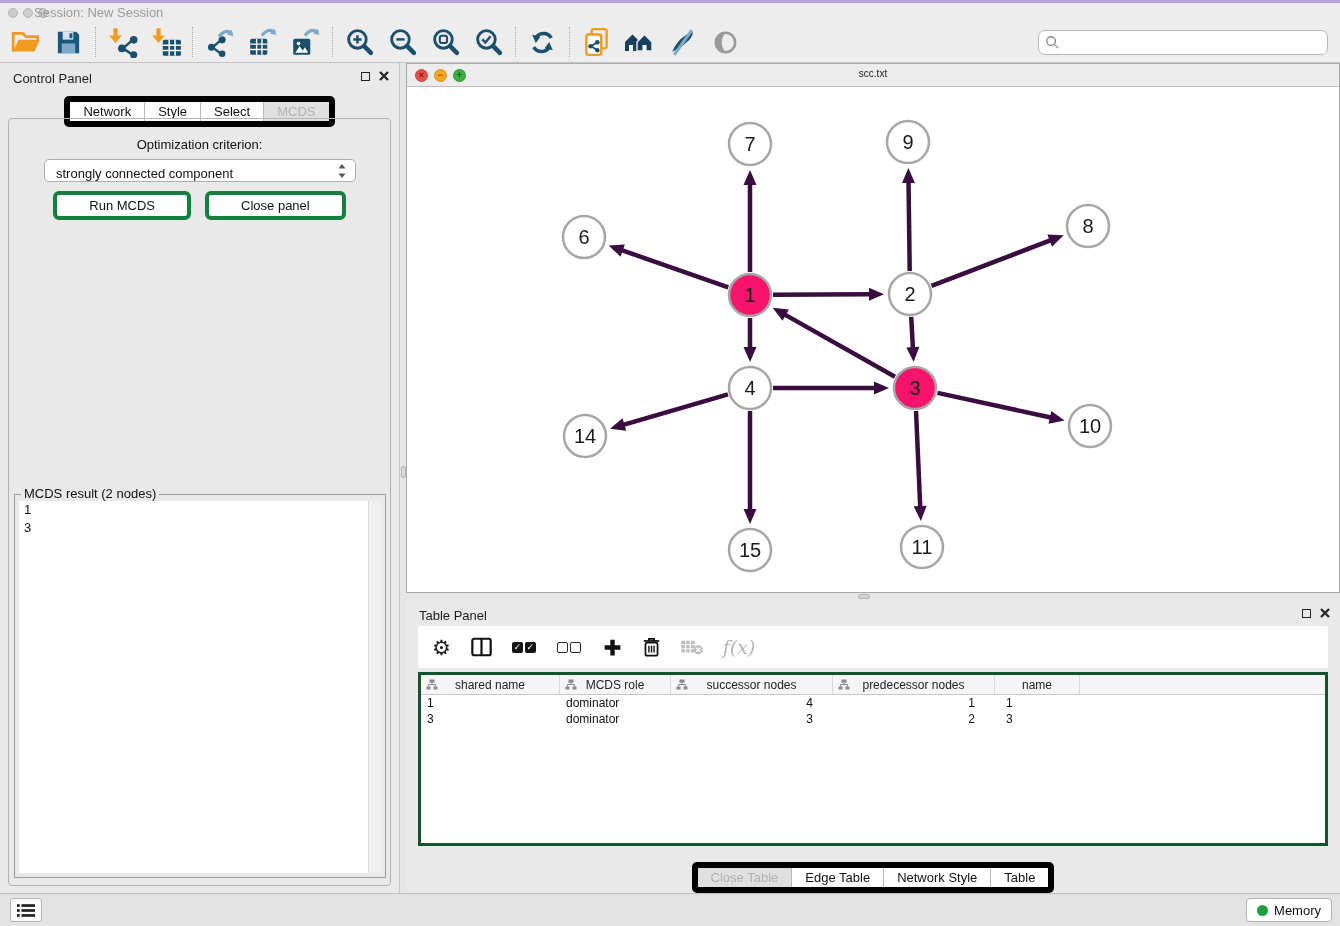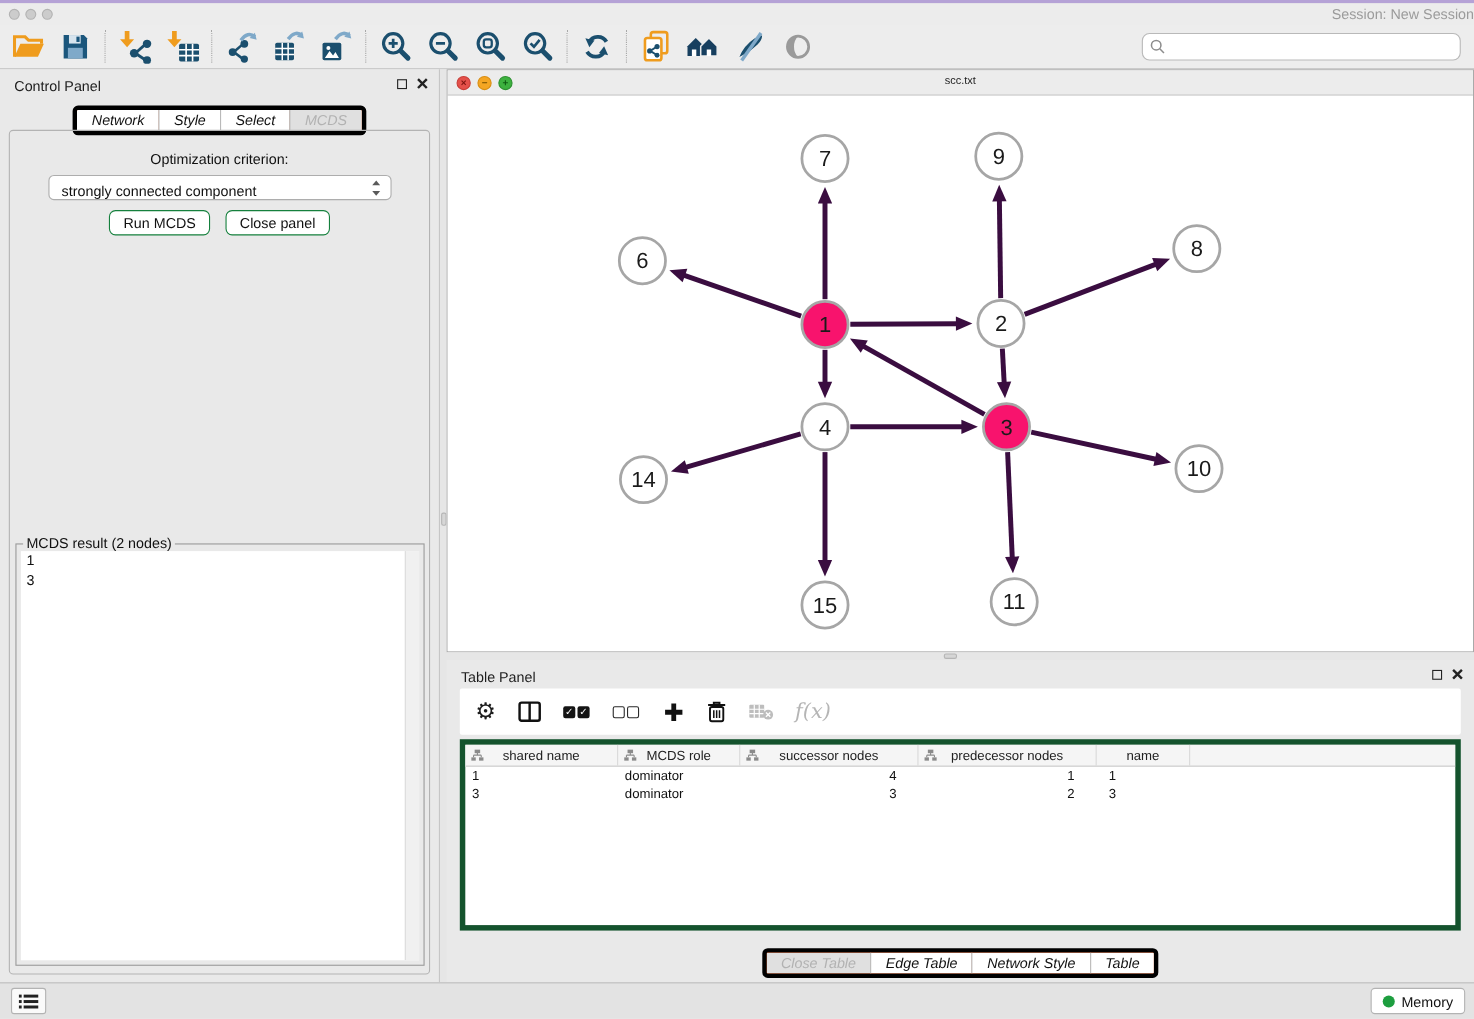--- a/index.html
+++ b/index.html
@@ -4,50 +4,50 @@
 <style>
   * { margin:0; padding:0; box-sizing:border-box; }
   html,body { width:1340px; height:926px; }
   body { font-family:"Liberation Sans", sans-serif; background:#e6e6e6; position:relative; overflow:hidden; }
 
   
   .top-strip { position:absolute; left:0; top:0; width:1340px; height:3px; background:#b5a2d6; }
   .titlebar { position:absolute; left:0; top:3px; width:1340px; height:19px; background:#ececec; display:flex; align-items:center; }
   .tl-group { display:flex; gap:5px; margin-left:8px; }
   .tl { width:10px; height:10px; border-radius:50%; background:#cccccc; border:1px solid #b3b3b3; }
-  .win-title { position:absolute; left:0; right:0; text-align:right; color:#9b9b9b; font-size:13px; }
+  .win-title { position:absolute; left:0; right:0; text-align:left; color:#9b9b9b; font-size:13px;padding-left:34px; }
 
   
   .toolbar { position:absolute; left:0; top:22px; width:1340px; height:41px; background:#ededed; border-bottom:1px solid #c3c3c3; display:flex; align-items:center; padding-left:4px; }
   .tb-btn { width:43px; height:38px; display:flex; align-items:center; justify-content:center; }
   .tb-sep { width:1px; height:30px; border-left:1px dotted #a8a8a8; margin:0 5px; }
   .search-wrap { margin-left:auto; margin-right:12px; position:relative; }
   .search-wrap input { width:290px; height:25px; border:1px solid #b9b9b9; border-radius:7px; background:#ffffff; padding-left:26px; font-size:13px; outline:none; }
   .search-glass { position:absolute; left:7px; top:5px; }
 
   
   .control-panel { position:absolute; left:0; top:63px; width:400px; height:830px; background:#e9e9e9; border-right:1px solid #c6c6c6; }
   .panel-head { position:absolute; left:0; top:0; width:100%; height:30px;padding-left:26px; }
   .panel-title { position:absolute; left:13px; top:8px; font-size:13px; color:#1d1d1d; }
   .panel-ctrls { position:absolute; right:10px; top:8px; display:flex; gap:9px; align-items:center; }
   .float-box { width:9px; height:9px; border:1.6px solid #222; display:inline-block; }
 
   .tabbar { position:absolute; width:100%; display:flex; justify-content:center; }
   .cp-tabs { top:33px; }
-  .seg { display:inline-flex; border:4px solid #000000; border-radius:5px; overflow:hidden; background:#c2410c;font-style:italic; }
+  .seg { display:inline-flex; border:6px solid #000000; border-radius:5px; overflow:hidden; background:#0f172a; }
   .seg .tab { padding:2px 13px; font-size:13px; color:#111; background:#fff; border-left:1px solid #b9b9b9; cursor:default; }
   .seg .tab:first-child { border-left:none; }
   .seg .tab.active-dim { background:#e0e0e0; color:#b2b2b2; }
 
   .cp-frame { position:absolute; left:8px; right:8px; top:55px; bottom:7px; border:1px solid #b3b3b3; border-radius:4px; }
   .opt-label { position:absolute; left:0; width:100%; top:74px; text-align:center; font-size:13px; color:#111; }
   .dropdown { position:absolute; left:44px; top:96px; width:312px; height:23px; background:#fff; border:1px solid #adadad; border-radius:5px; display:flex; align-items:flex-end; font-size:13px; color:#111; padding-left:11px; }
   .dd-arrows { position:absolute; right:8px; top:3px; }
   .btn-row { position:absolute; left:0; top:128px; width:100%; display:flex; justify-content:center; gap:14px; }
-  .mac-btn { background:#fff; border:1px solid #15803d; border-radius:6px; font-size:13px; color:#111; padding:3px 12px; font-family:"Liberation Sans",sans-serif; }
+  .mac-btn { background:#fff; border:4px solid #15803d; border-radius:6px; font-size:13px; color:#111; padding:3px 32px; font-family:"Liberation Sans",sans-serif; }
 
   .result-fieldset { position:absolute; left:14px; top:431px; width:372px; height:384px; border:1px solid #9a9a9a; background:#e9e9e9; }
   .result-legend { position:absolute; left:6px; top:-9px; background:#e9e9e9; padding:0 3px; font-size:13px; color:#111; }
   .result-list { position:absolute; left:4px; top:6px; right:4px; bottom:4px; background:#fff; overflow:hidden; }
   .result-item { font-size:13px; color:#111; padding:1px 0 1px 5px; line-height:16px; }
   .result-scroll { position:absolute; right:0; top:0; bottom:0; width:13px; background:#f0f0f0; border-left:1px solid #dcdcdc; }
 
   .v-splitter { position:absolute; left:400px; top:63px; width:6px; height:830px; background:#e6e6e6; }
   .v-grip { position:absolute; left:0.5px; top:403px; width:5px; height:12px; background:#d6d6d6; border:1px solid #b5b5b5; border-radius:2px; }
 
@@ -67,21 +67,21 @@
 
   
   .table-panel { position:absolute; left:406px; top:600px; width:934px; height:293px; background:#e9e9e9; }
   .tp-toolbar { position:absolute; left:12px; right:12px; top:26px; height:42px; background:#ffffff; border-radius:2px; display:flex; align-items:center; gap:19px; padding-left:14px; }
   .tp-icon { display:flex; align-items:center; justify-content:center; }
   .gear { font-size:21px; color:#1e1e1e; line-height:1; }
   .cbx { width:11px; height:11px; background:#141414; border-radius:2px; color:#fff; font-size:9px; display:inline-flex; align-items:center; justify-content:center; margin-right:2px; }
   .cbx-empty { width:11px; height:11px; border:1.7px solid #2a2a2a; border-radius:2px; background:#fff; display:inline-block; margin-right:2px; }
   .fx { font-family:"DejaVu Serif", serif; font-style:italic; font-size:19px; color:#b5b5b5; }
 
-  .data-table { position:absolute; left:12px; right:12px; top:72px; height:174px; background:#fff; border:5px solid #14532d; overflow:hidden; }
+  .data-table { position:absolute; left:12px; right:12px; top:72px; height:174px; background:#fff; border:3px solid #14532d; overflow:hidden; }
   .thead { display:flex; height:20px; background:#f5f5f5; border-bottom:1px solid #c9c9c9; }
   .th { position:relative; border-right:1px solid #d9d9d9; font-size:12px; color:#222; display:flex; align-items:center; justify-content:center; }
   .th .hicon { position:absolute; left:5px; top:4px; }
   .trow { display:flex; height:16px; }
   .td { font-size:12px; color:#111; line-height:16px; white-space:nowrap; overflow:hidden; }
   .td.l { padding-left:6px; text-align:left; }
   .td.r { padding-right:20px; text-align:right; }
   .td.n { padding-left:11px; text-align:left; }
   .tp-tabs { top:262px; }
 

